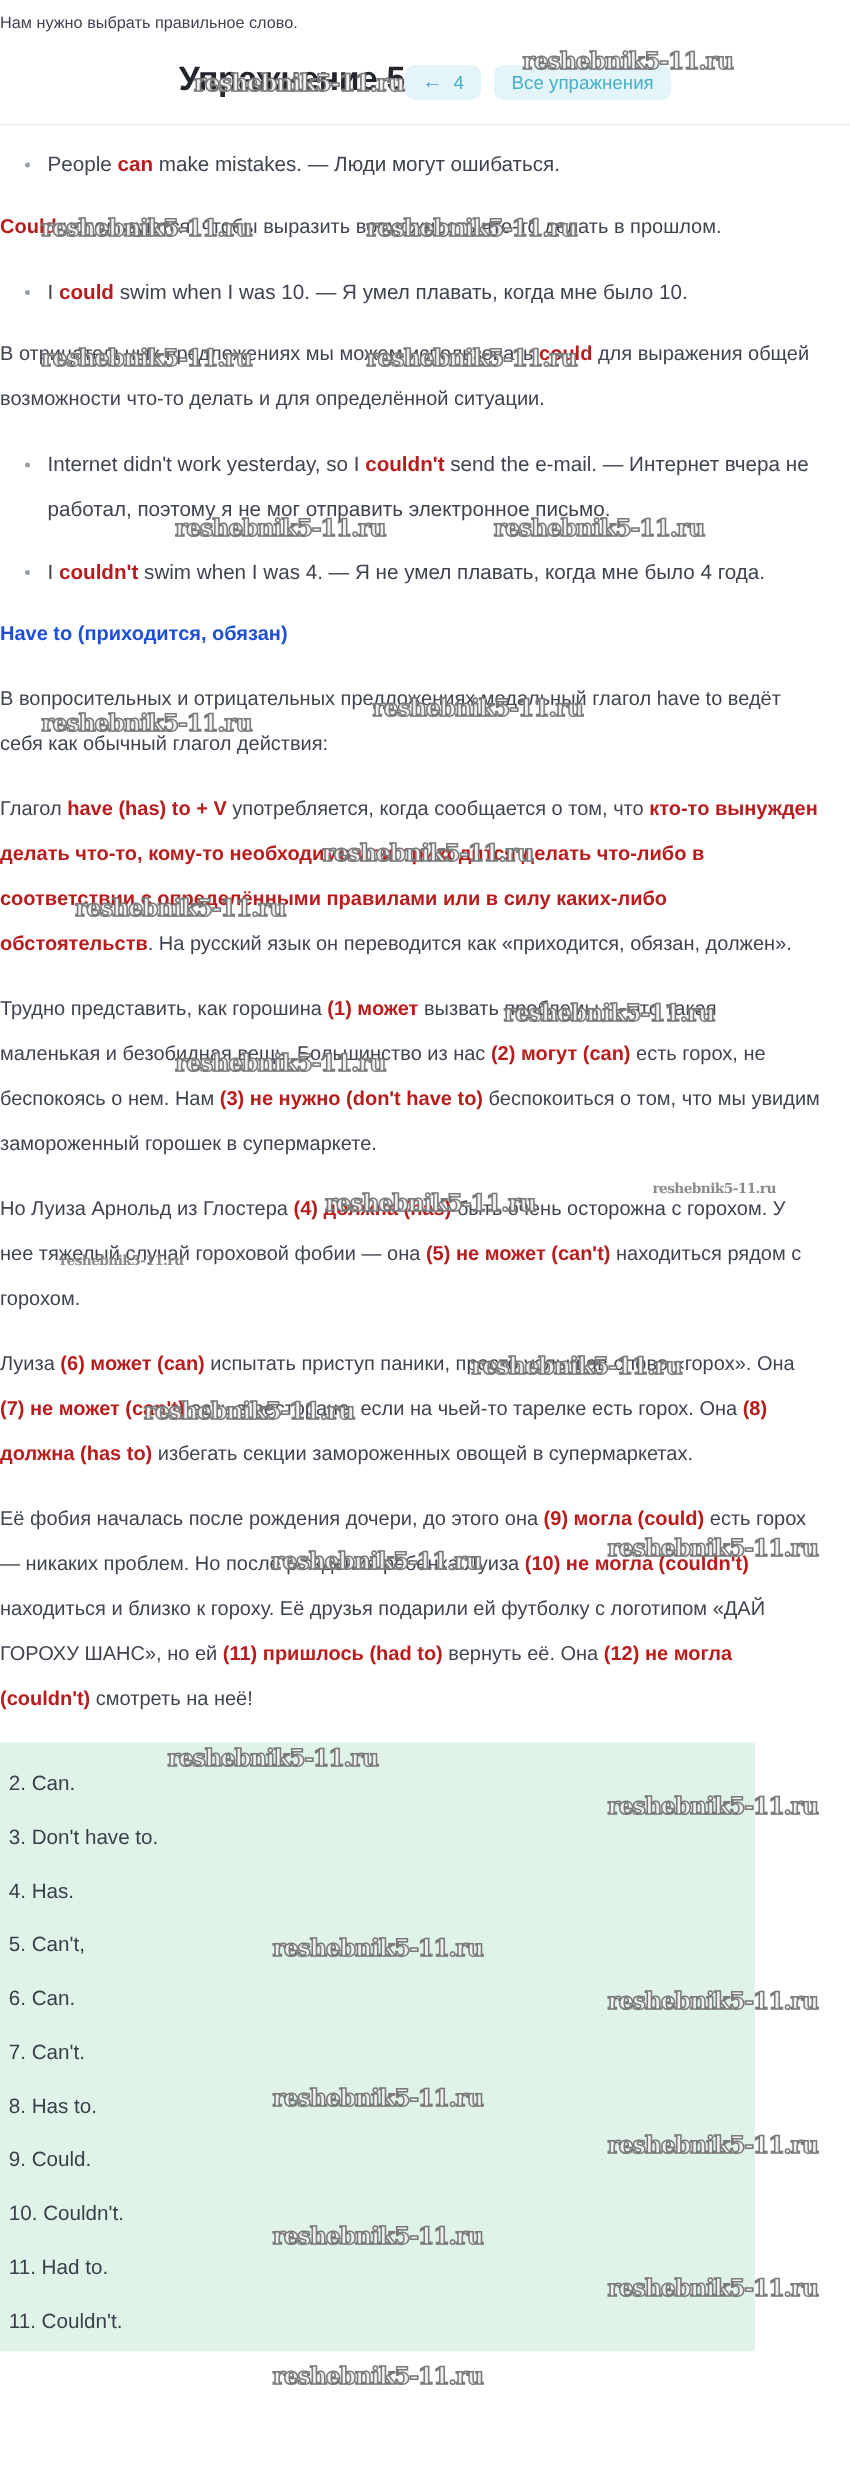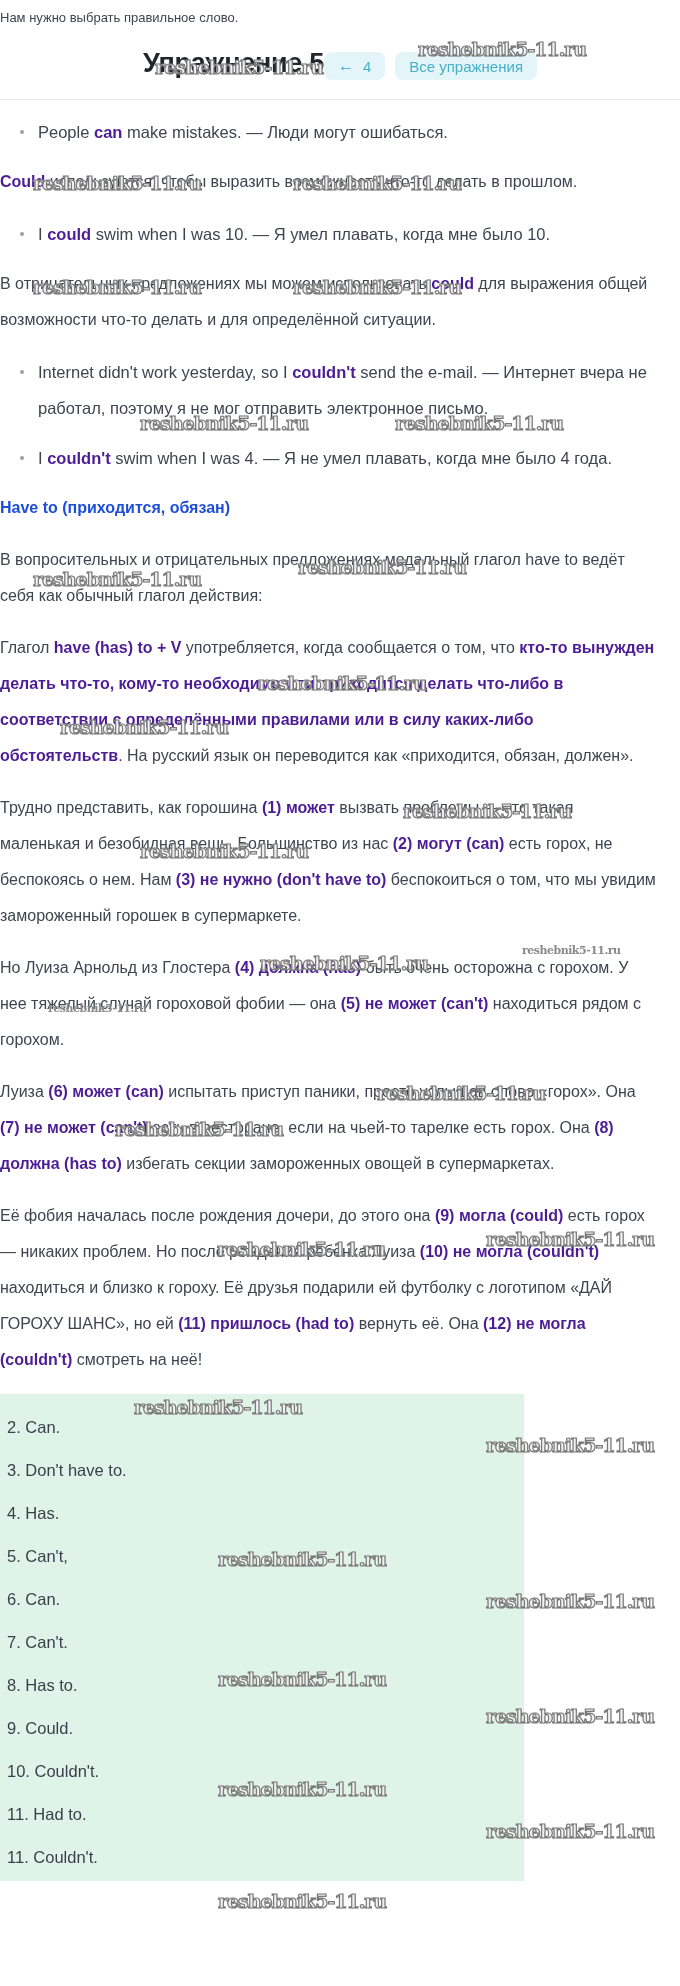--- a/index.html
+++ b/index.html
@@ -16,28 +16,28 @@
   .nav { display:flex; gap:10px; }
   .btn { background:#e4f5fa; border-radius:8px; height:28px; display:flex; align-items:center;
          padding:0 14px; font-size:15px; color:#47b0c6; text-decoration:none; cursor:pointer; white-space:nowrap; }
   .btn .arrow { color:#3d9ad8; margin-right:9px; font-size:16px; }
 
   .divider { border:none; border-top:1px solid #e8e8eb; margin-top:19px; margin-bottom:12px; }
 
   
   #content { padding-right:24px; }
   .para { font-size:16px; line-height:36px; margin-bottom:16px; }
-  .para b, .btext b { font-weight:bold; color:#4c1d95; }
+  .para b, .btext b { font-weight:bold; color:#b91c1c; }
   .para.sub { font-weight:bold; color:#1d4ed8; }
   .bullet { display:flex; margin:14px 0 14px 0; }
   .dot { flex:0 0 4px; width:4px; height:4px; border-radius:50%; background:#9aa0a8; margin:16px 14px 0 20px; }
   .btext { font-size:16.5px; line-height:36px; }
 
   
-  .answers-box { margin-top:16px; width:524px; background:#dff3e8; padding:12px 0 2px 7px; }
+  .answers-box { margin-top:16px; width:604px; background:#dff3e8; padding:12px 0 2px 7px; }
   .answer-item { font-size:16.5px; line-height:43px; color:#3a3f4b; }
 
   
   #wm-layer { position:absolute; left:0; top:0; width:100%; height:100%; pointer-events:none; }
   .wm { position:absolute; font-family:"DejaVu Serif","Liberation Serif",serif; font-weight:bold;
         color:#f1f1f1; -webkit-text-stroke:1.2px #7a7a7a;
         text-shadow:0 0 1px #8a8a8a; letter-spacing:-1px; white-space:nowrap; }
   .wm.small { color:#8a8a8a; -webkit-text-stroke:0; text-shadow:none; letter-spacing:-0.5px; }
 </style>
 </head>

